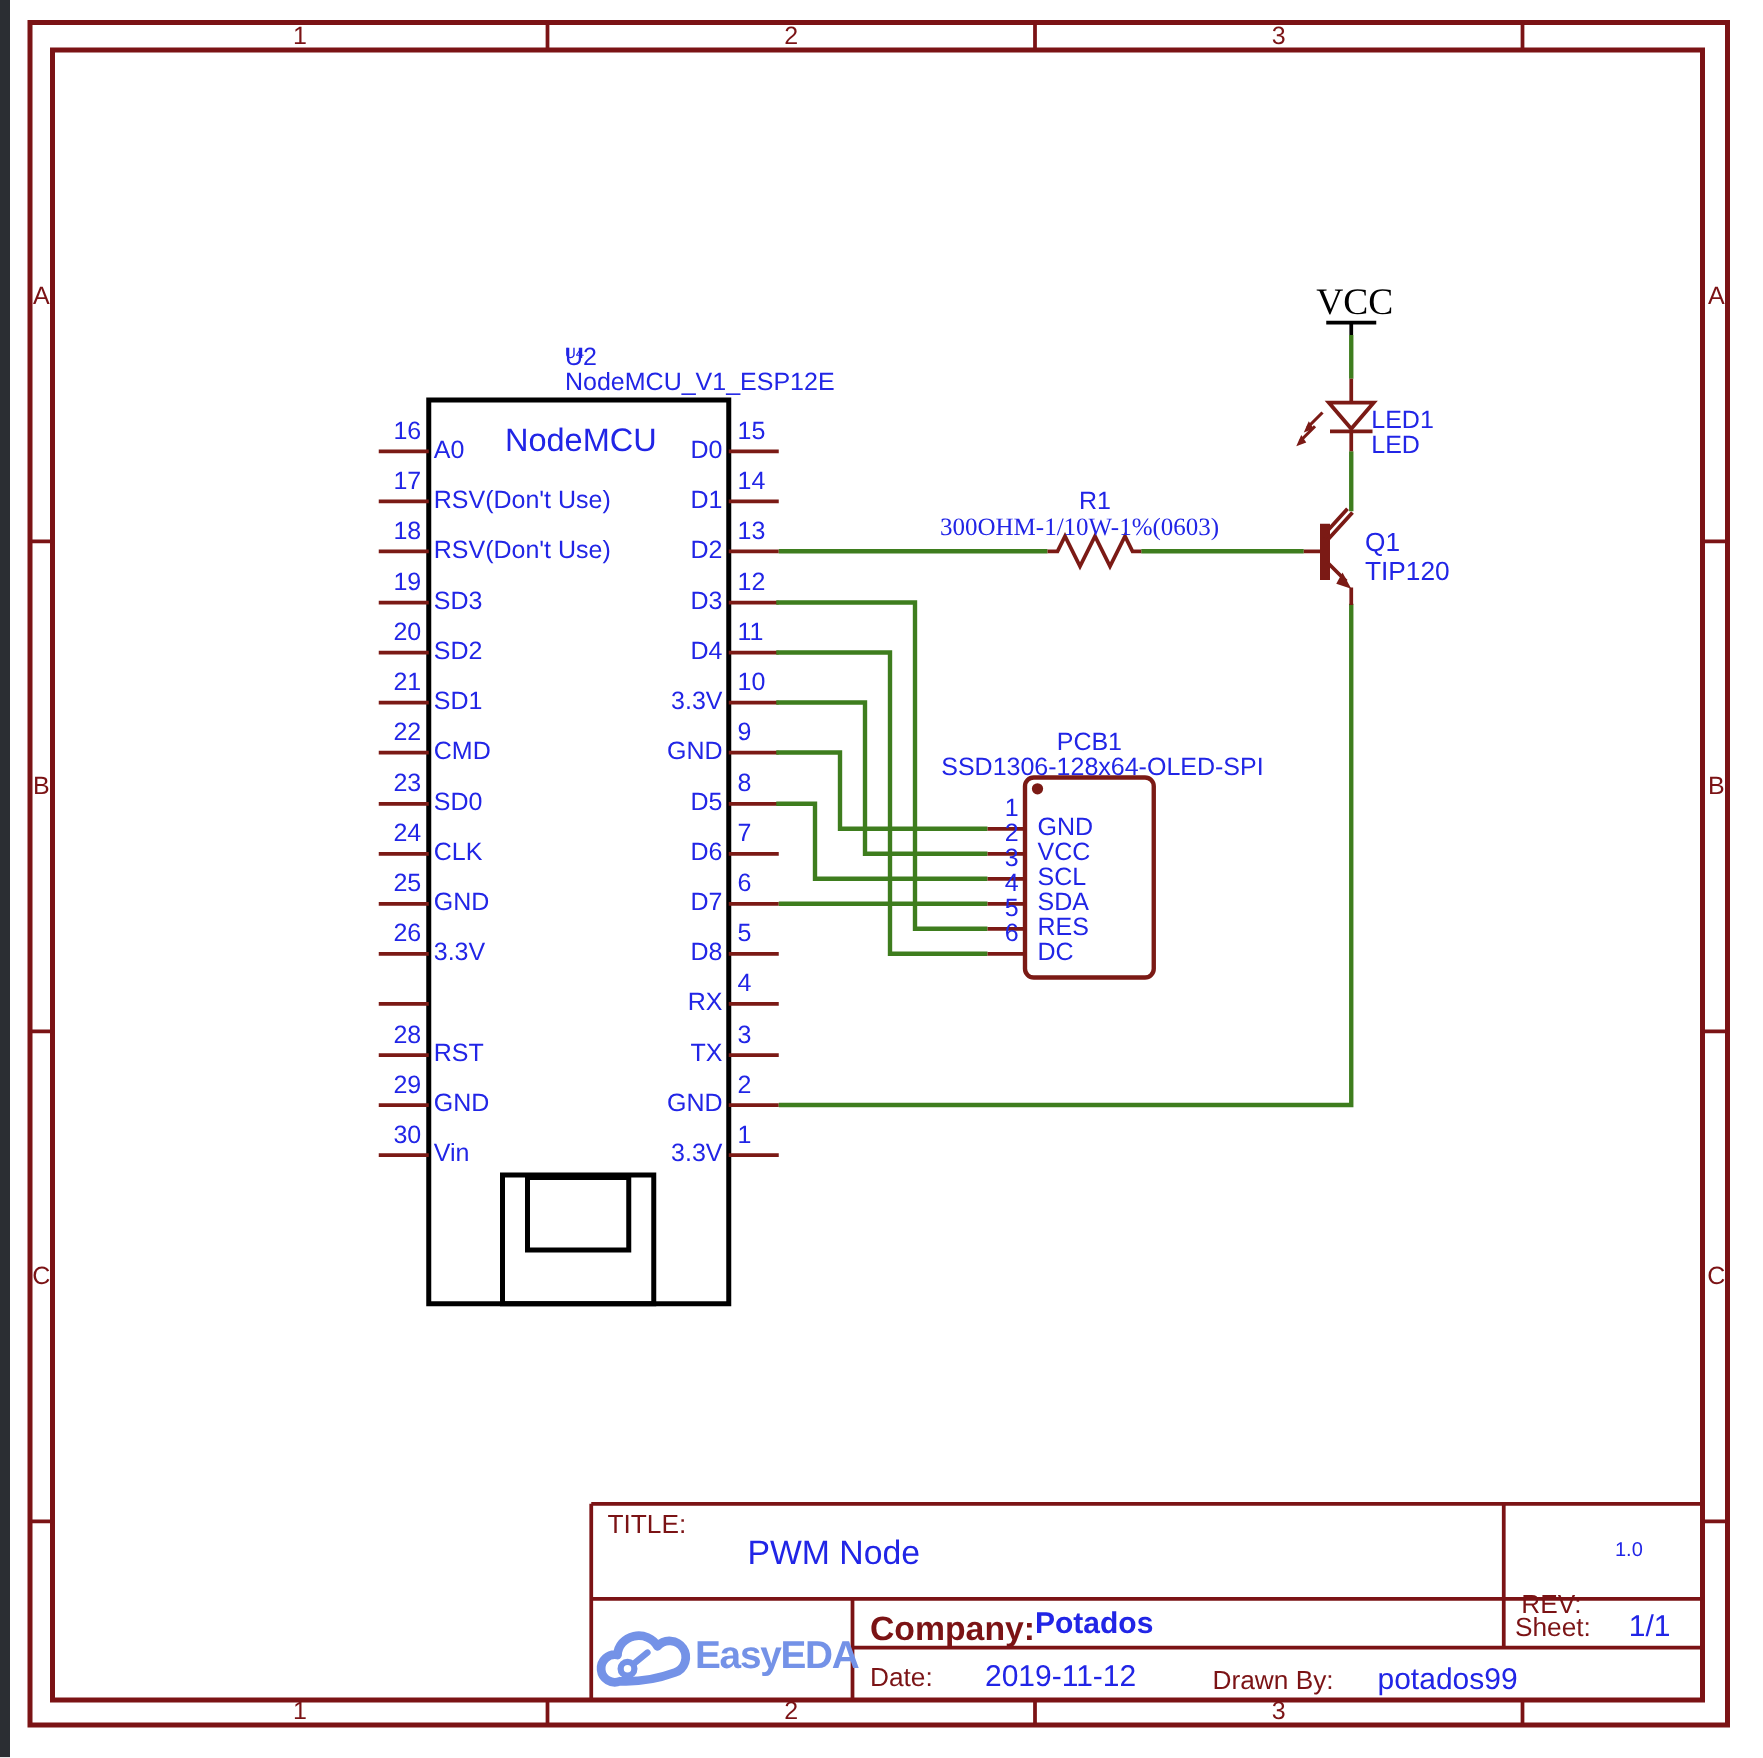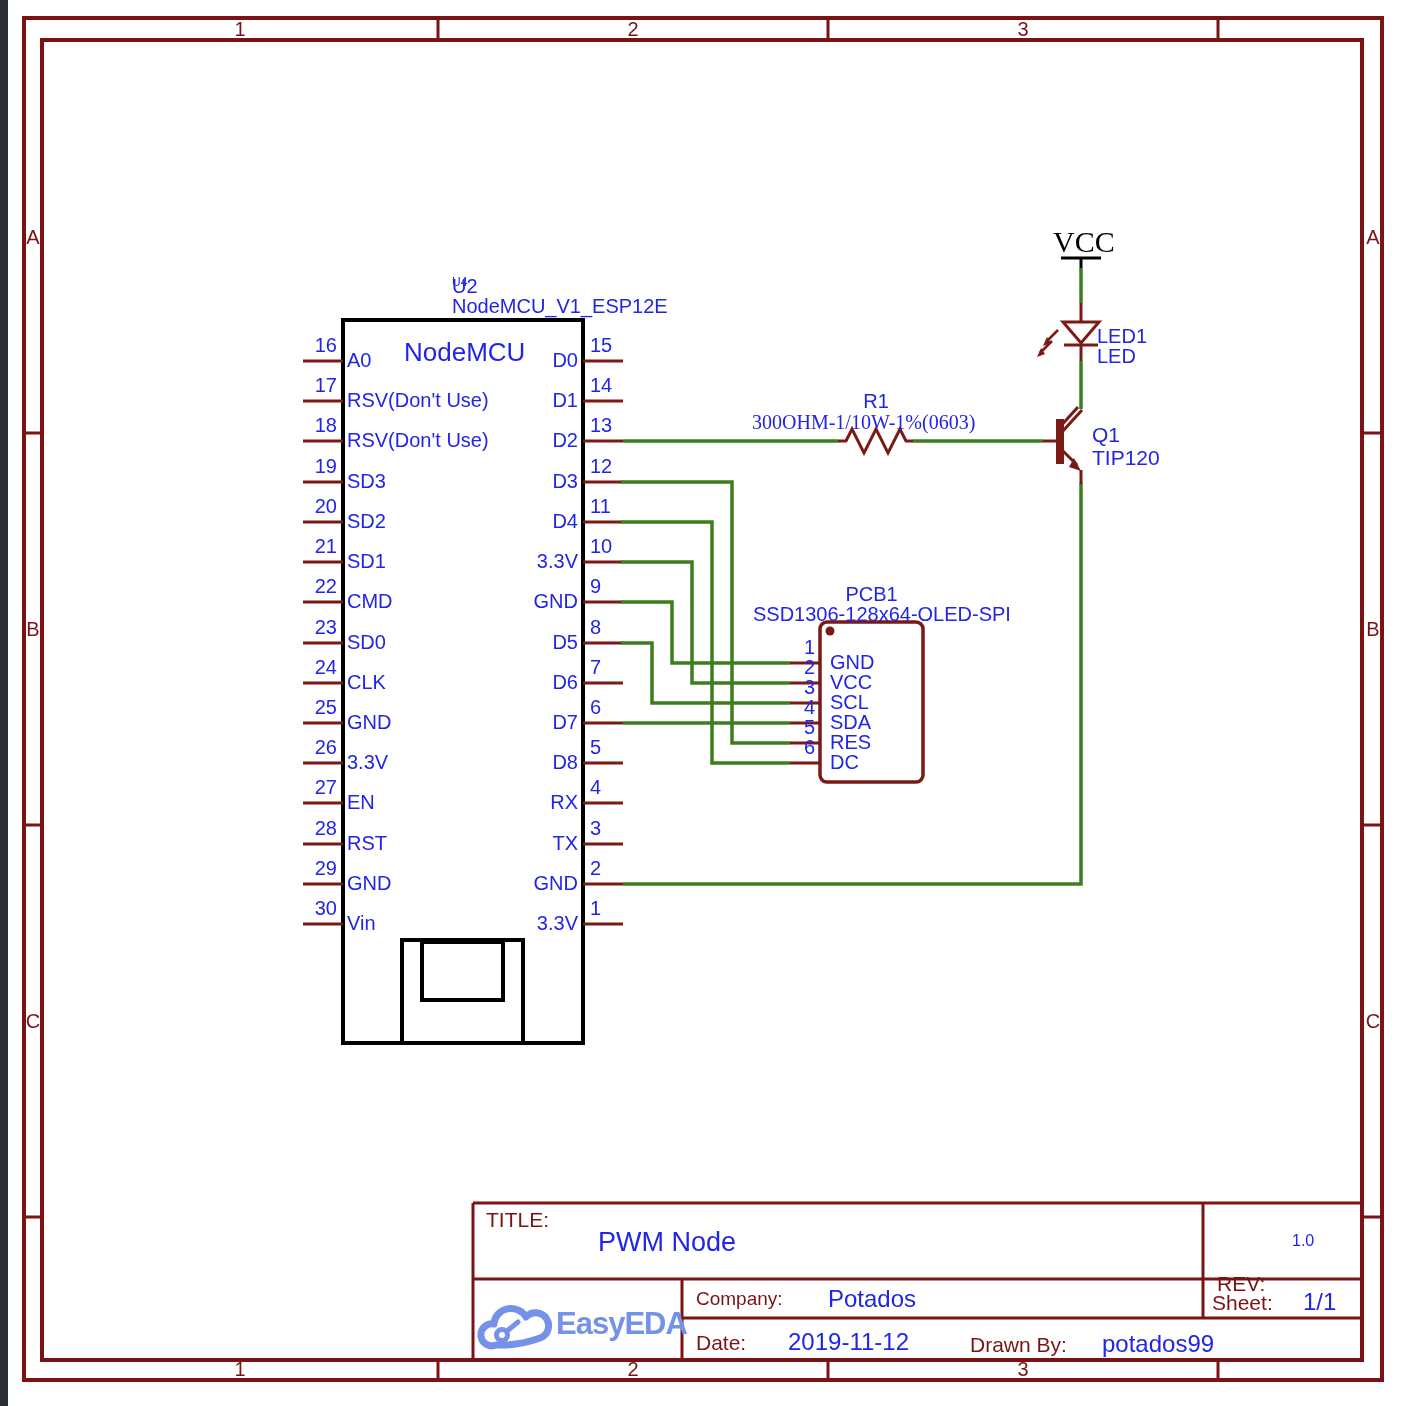--- a/index.html
+++ b/index.html
@@ -173,24 +173,20 @@
       <span class="lbl">CLK</span>
     </div>
   <div class="prow l" style="--r:723">
       <span class="num">25</span>
       <span class="lbl">GND</span>
     </div>
   <div class="prow l" style="--r:763">
       <span class="num">26</span>
       <span class="lbl">3.3V</span>
     </div>
-  <div class="prow l" style="--r:803">
-      <span class="num">27</span>
-      <span class="lbl">EN</span>
-    </div>
   <div class="prow l" style="--r:844">
       <span class="num">28</span>
       <span class="lbl">RST</span>
     </div>
   <div class="prow l" style="--r:884">
       <span class="num">29</span>
       <span class="lbl">GND</span>
     </div>
   <div class="prow l" style="--r:924">
       <span class="num">30</span>
@@ -290,22 +286,22 @@
     </div>
   <div class="prow o" style="--r:763">
       <span class="num">6</span>
       <span class="lbl">DC</span>
     </div>
 
   <span class="t mar" style="left:486px;top:1209px;font-size:21px;">TITLE:</span>
   <span class="t blue" style="left:598px;top:1228px;font-size:27px;">PWM Node</span>
   <span class="t mar" style="left:1217px;top:1235px;font-size:21px;margin-top:38px;">REV:</span>
   <span class="t blue" style="left:1292px;top:1232px;font-size:16px;">1.0</span>
-  <span class="t mar" style="left:696px;top:1289px;font-size:19px;">Company:</span>
-  <span class="t blue" style="left:828px;top:1286px;font-size:24px;">Potados</span>
+  <span class="t mar" style="left:696px;top:1289px;font-size:27px;font-weight:bold;">Company:</span>
+  <span class="t blue" style="left:828px;top:1286px;font-size:24px;font-weight:bold;">Potados</span>
   <span class="t mar" style="left:1212px;top:1292px;font-size:21px;">Sheet:</span>
   <span class="t blue" style="left:1303px;top:1289px;font-size:24px;">1/1</span>
   <span class="t mar" style="left:696px;top:1332px;font-size:21px;">Date:</span>
   <span class="t blue" style="left:788px;top:1329px;font-size:24px;">2019-11-12</span>
   <span class="t mar" style="left:970px;top:1334px;font-size:21px;">Drawn By:</span>
   <span class="t blue" style="left:1102px;top:1331px;font-size:24px;">potados99</span>
   <span class="logo-text">EasyEDA</span>
 </div>
 
 </body></html>

